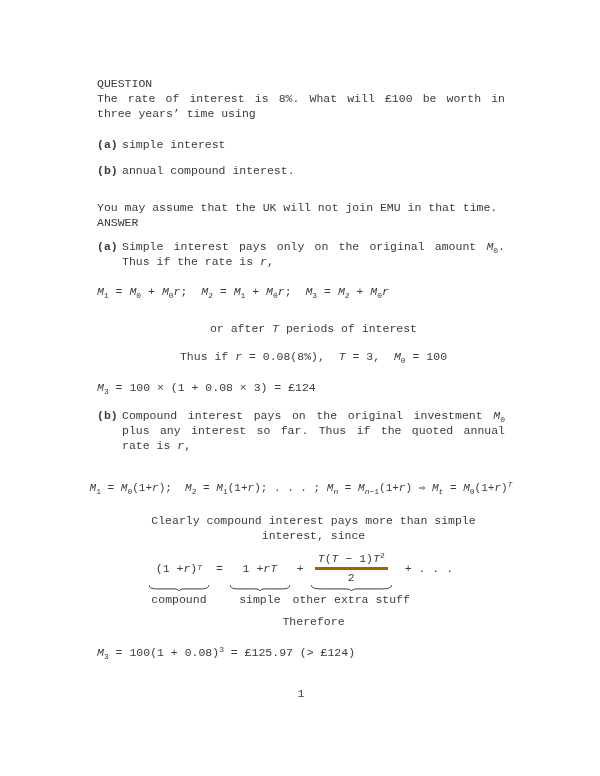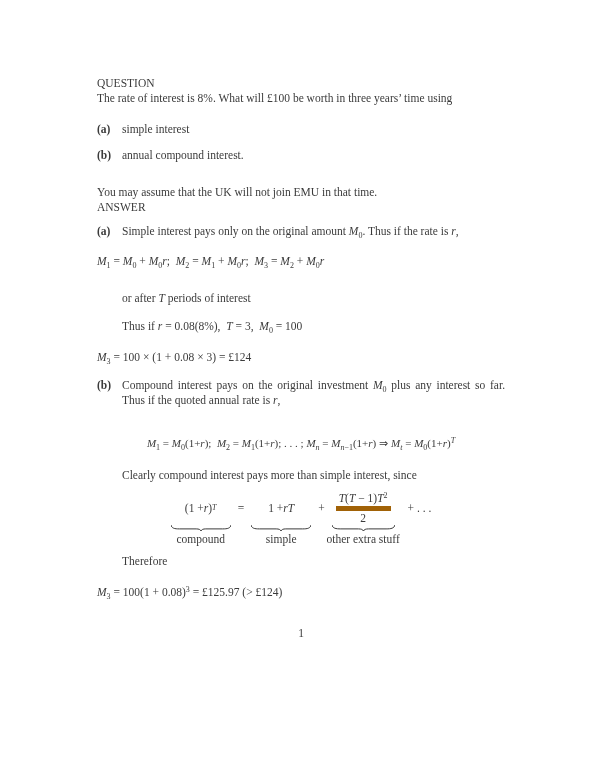--- a/index.html
+++ b/index.html
@@ -2,37 +2,37 @@
 <html><head>
 <meta charset="utf-8">
 <style>
   html,body { margin:0; padding:0; background:#ffffff; }
   .page {
     position:relative;
     width:600px; height:776px;
     box-sizing:border-box;
     background:#ffffff;
     padding:76px 95px 0 97px;
-    font-family:Liberation Serif, serif;
+    font-family:Liberation Mono, monospace;
     font-size:11.5px;
     line-height:15px;
     color:#3b3b3b;
     overflow:hidden;
   }
   .block { margin:0; }
   .justified { text-align:justify; }
   i { font-style:italic; }
   sub { font-size:8px; vertical-align:-2.5px; line-height:0; }
   sup { font-size:8px; vertical-align:4.5px; line-height:0; }
 
   .item { display:flex; }
   .marker { width:25px; flex-shrink:0; font-weight:bold; }
   .item-body { flex:1; text-align:justify; }
 
-  .indent { margin-left:25px; }
+  .indent { margin-left:25px;text-align:center; }
 
   .eq { }
   .eq-wide { text-align:center; white-space:nowrap; margin-left:-10px; margin-right:-10px; font-size:11px; }
 
   
   .mt9  { margin-top:9px; }
   .mt8  { margin-top:8px; }
   .mt11 { margin-top:11px; }
   .mt13 { margin-top:13px; }
   .mt14 { margin-top:22px; }
@@ -59,21 +59,21 @@
   .ubrace { width:100%; height:6px; display:block; }
   .blabel-wrap { position:relative; height:15px; align-self:stretch; }
   .blabel {
     position:absolute; left:50%; top:1px;
     transform:translateX(-50%);
     white-space:nowrap;
   }
   .op { height:34px; display:flex; align-items:center; white-space:nowrap; }
 
   .frac { display:inline-flex; flex-direction:column; align-items:center; }
-  .frac-num { padding:0 3px 1px; line-height:14px; border-bottom:5px solid #a16207; }
+  .frac-num { padding:0 3px 1px; line-height:14px; border-bottom:3px solid #a16207; }
   .frac-den { padding-top:1px; line-height:13px; }
 
   .page-number { text-align:center; }
 </style>
 </head>
 <body>
 
 <div class="page">
 
   <div class="block">QUESTION</div>

